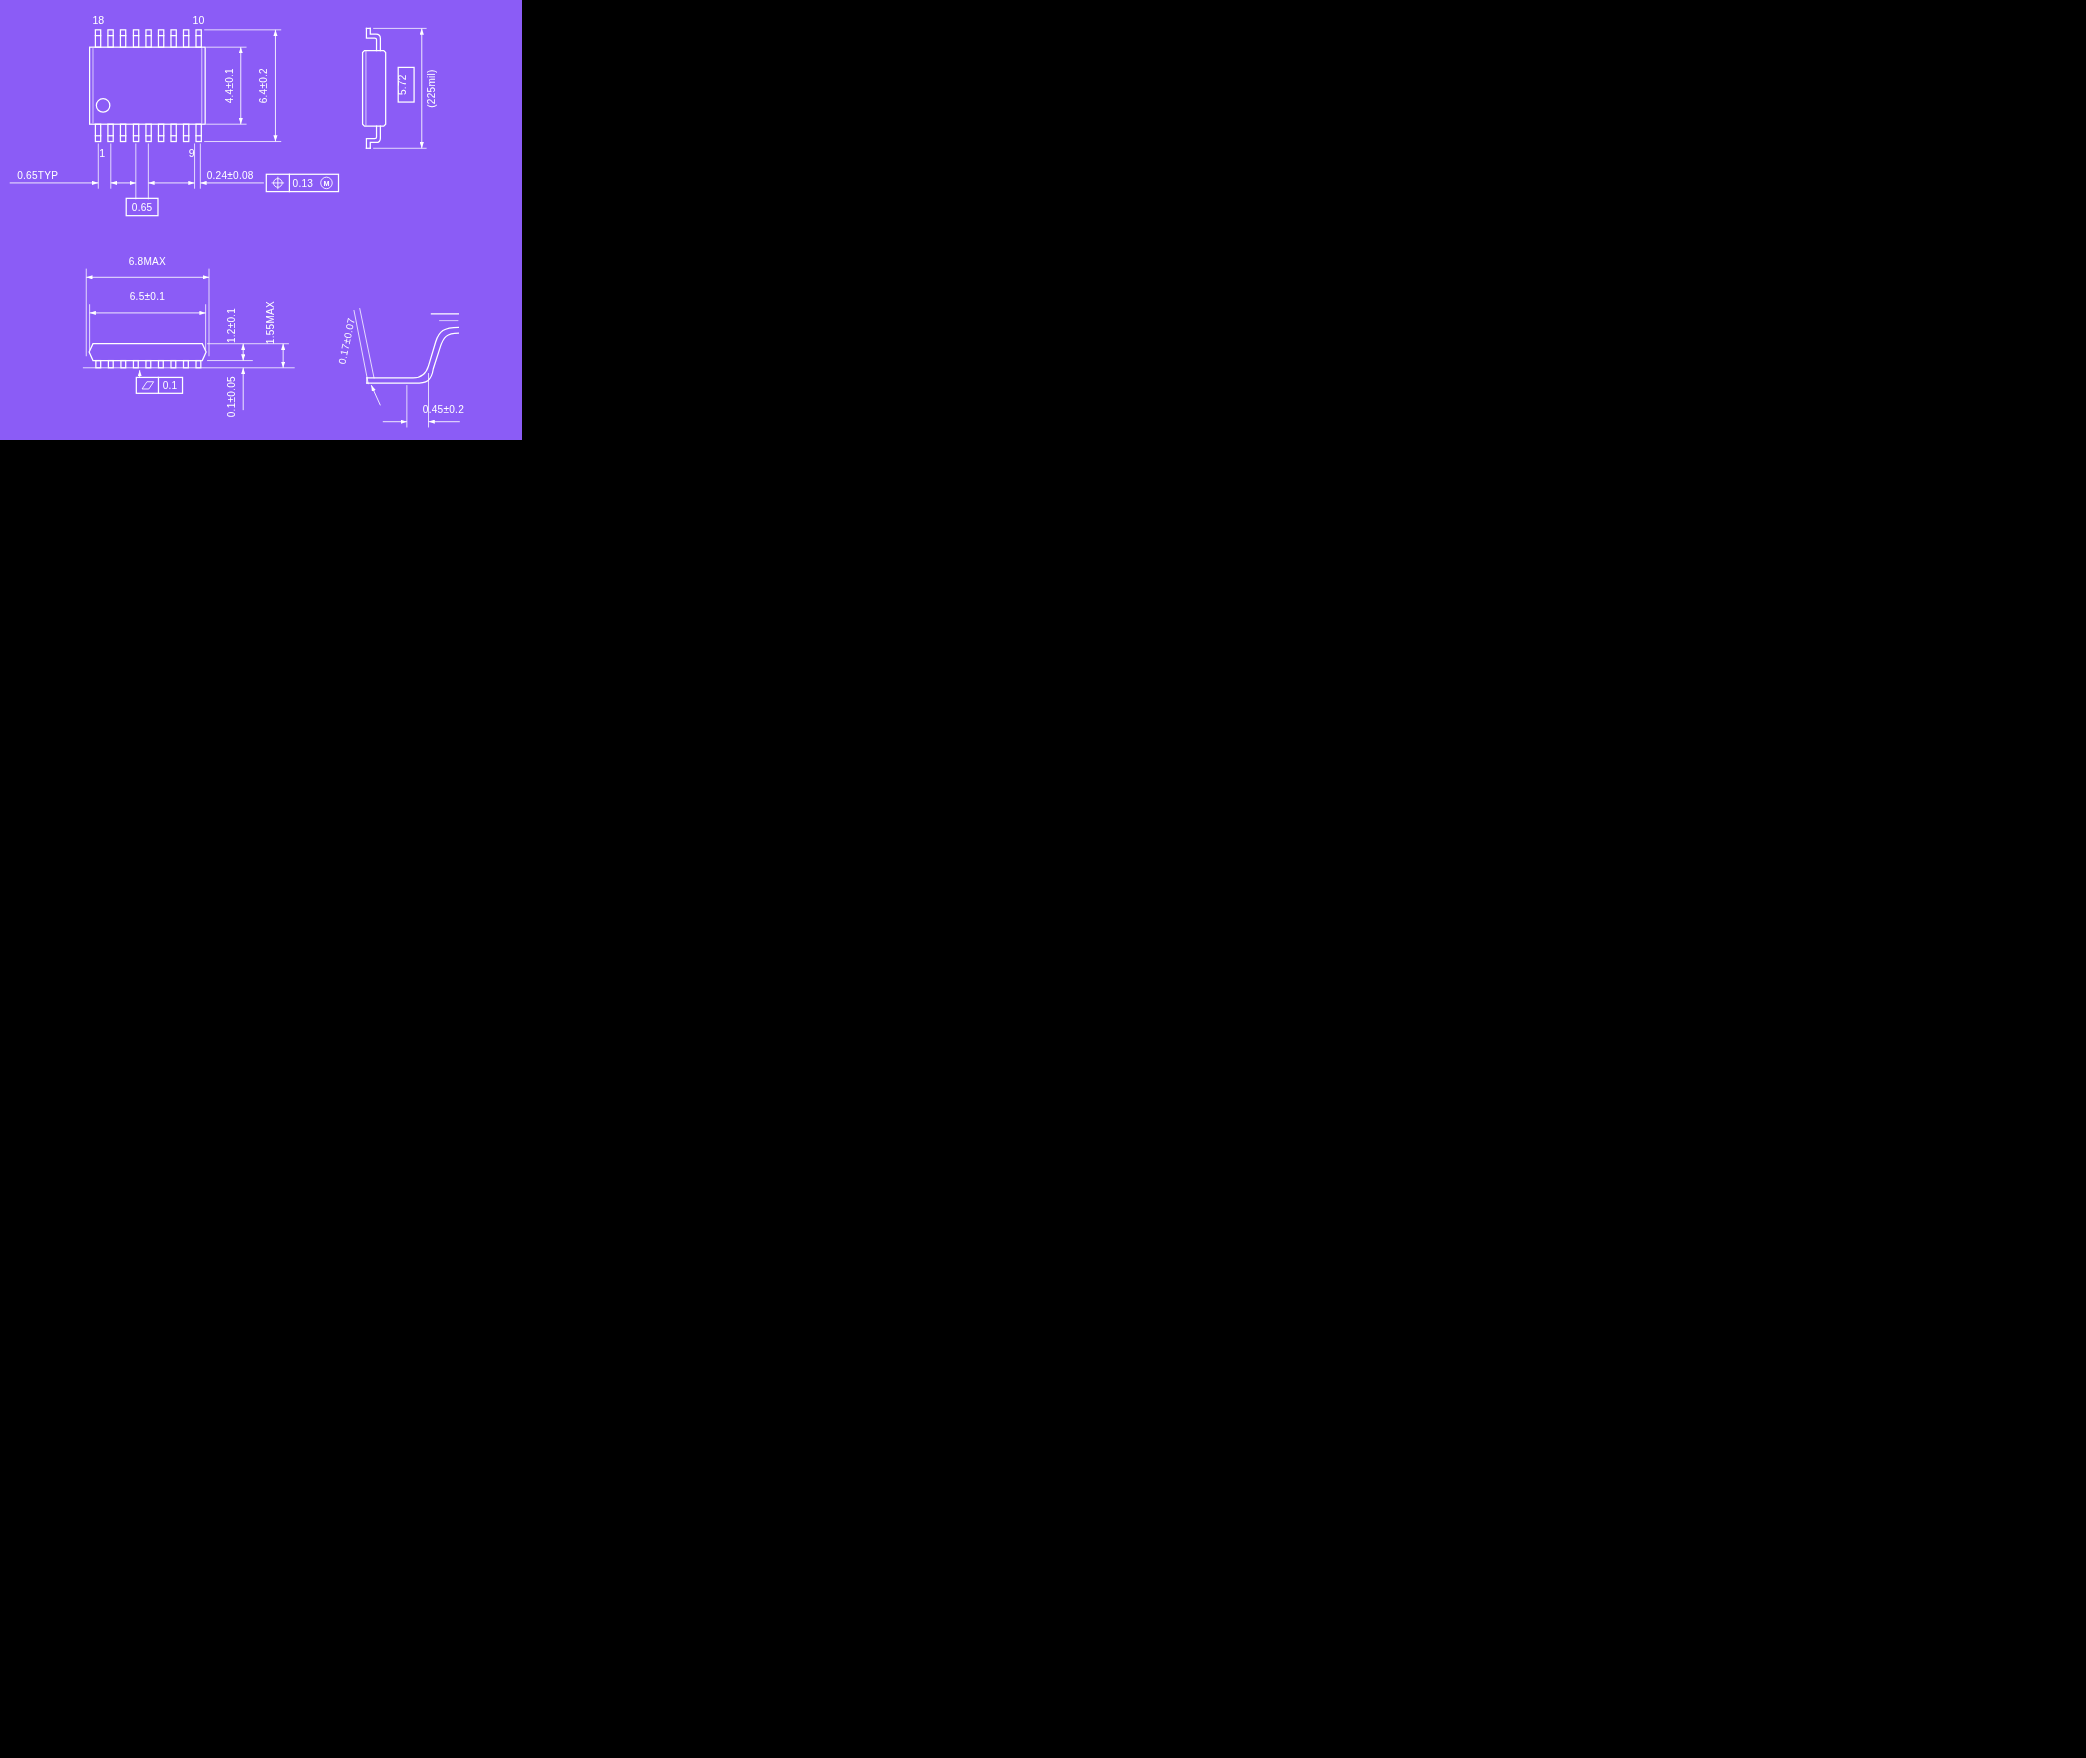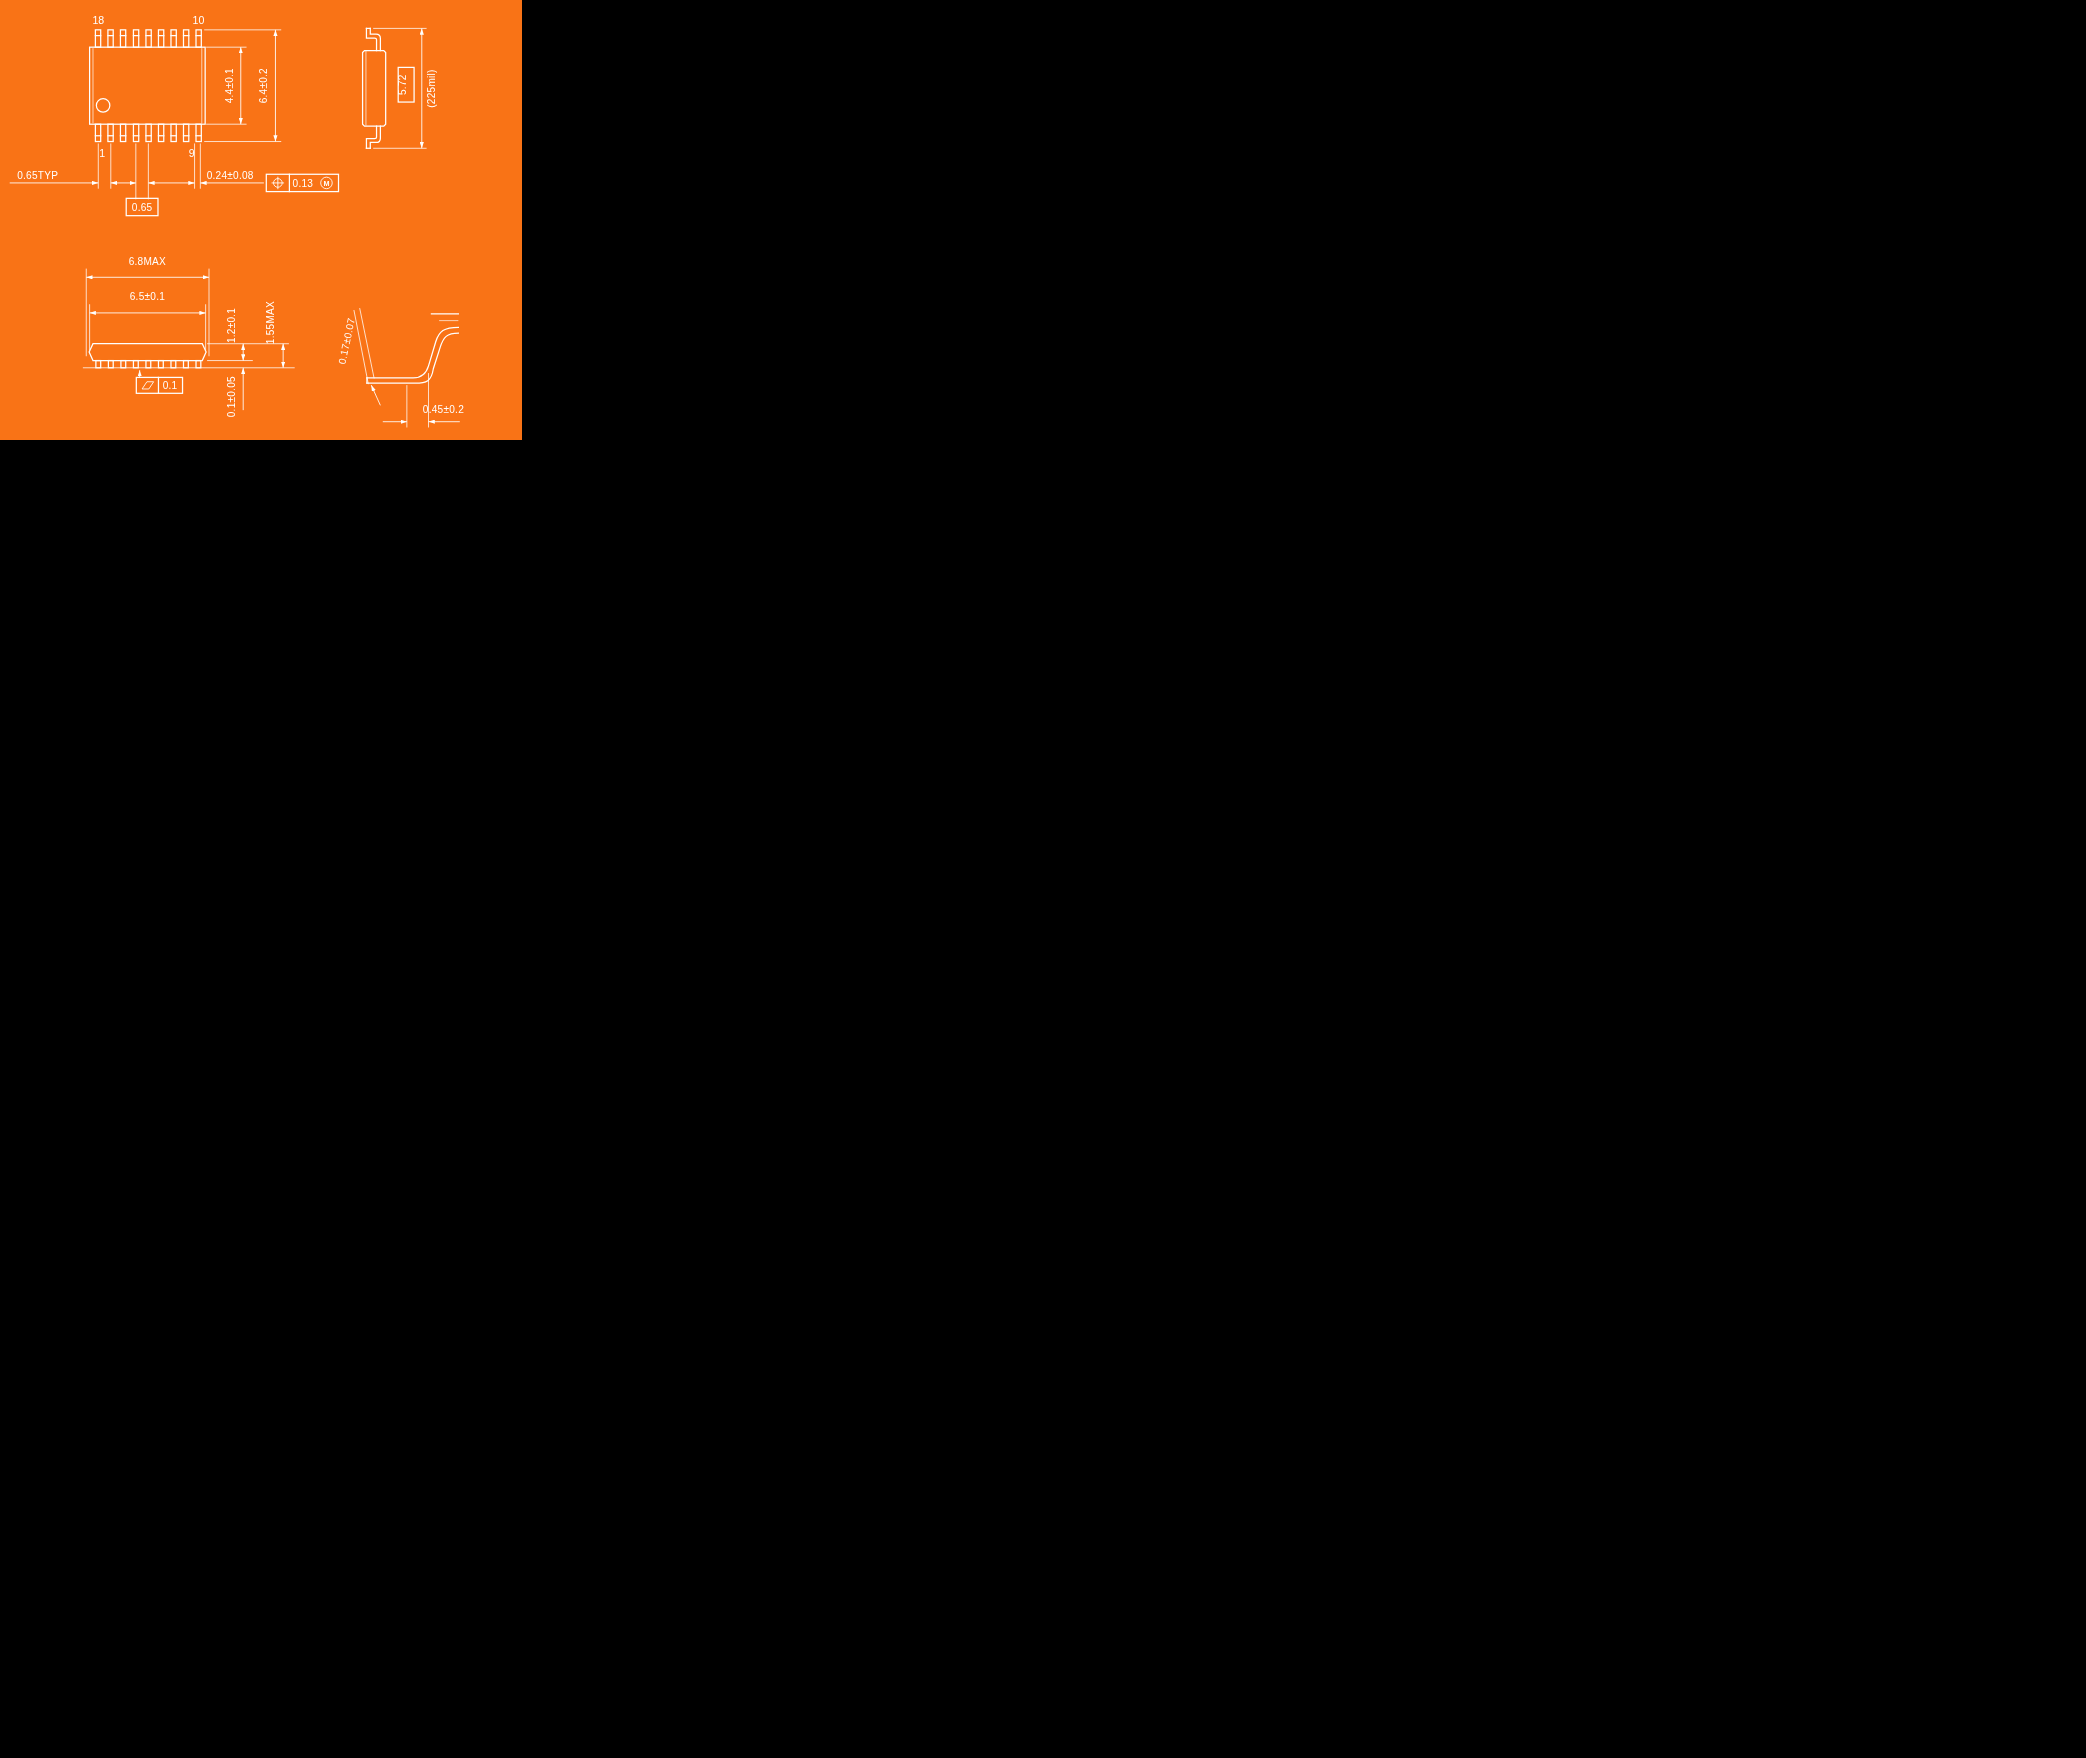--- a/index.html
+++ b/index.html
@@ -1,16 +1,16 @@
 <!DOCTYPE html>
 <html style="font-size:7.7px"><head>
 <meta charset="utf-8">
 <style>
   html,body{margin:0;padding:0;background:#000;}
-  .stage{width:522px;height:440px;background:#f97316;position:relative;overflow:hidden;}
+  .stage{width:522px;height:440px;background:#8b5cf6;position:relative;overflow:hidden;}
   svg{display:block;font-family:"Liberation Sans",sans-serif;}
   .ol{stroke:#fff;stroke-width:2.6;fill:none;stroke-linecap:square;}
   .il{stroke:#fff;stroke-width:1.4;fill:none;}
   .tl{stroke:#fff;stroke-width:1.6;fill:none;}
   .dl{stroke:#fff;stroke-width:1.8;fill:none;}
   text{fill:#fff;}
   .dim{font-size:21px;letter-spacing:0.5px;}
   .pin{font-size:22px;}
   .sm{font-size:15px;font-weight:bold;}
 </style>

